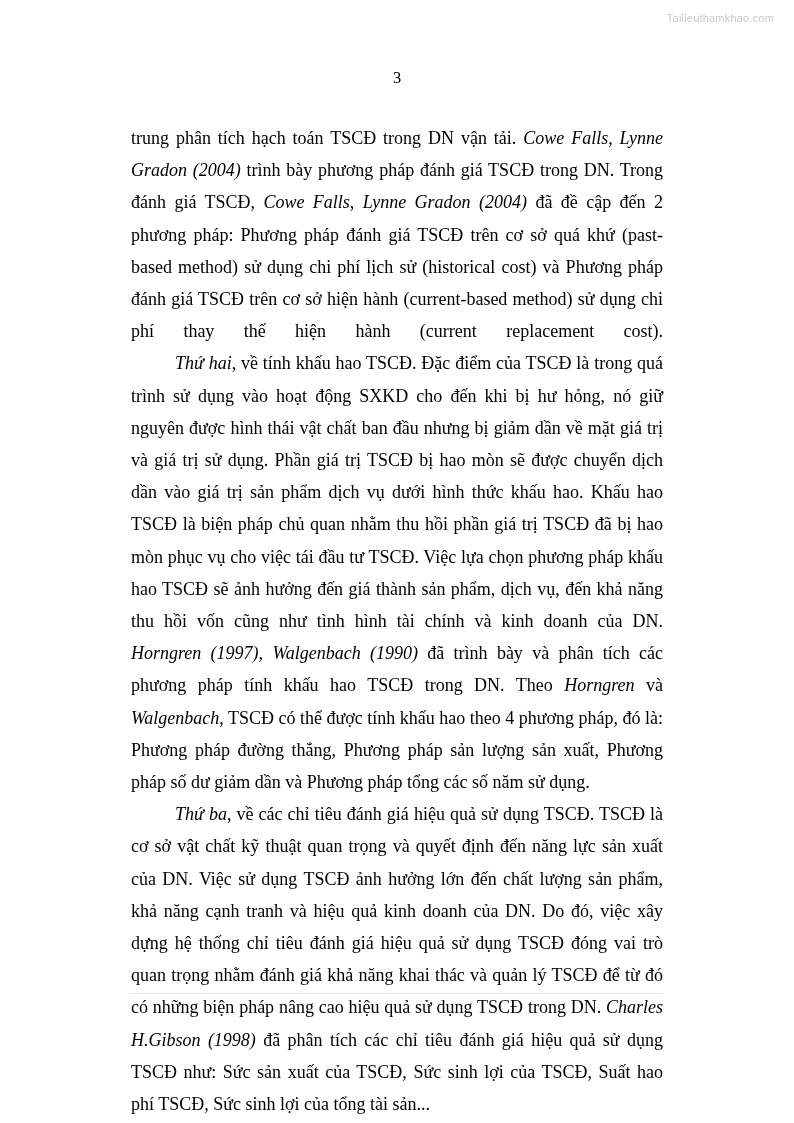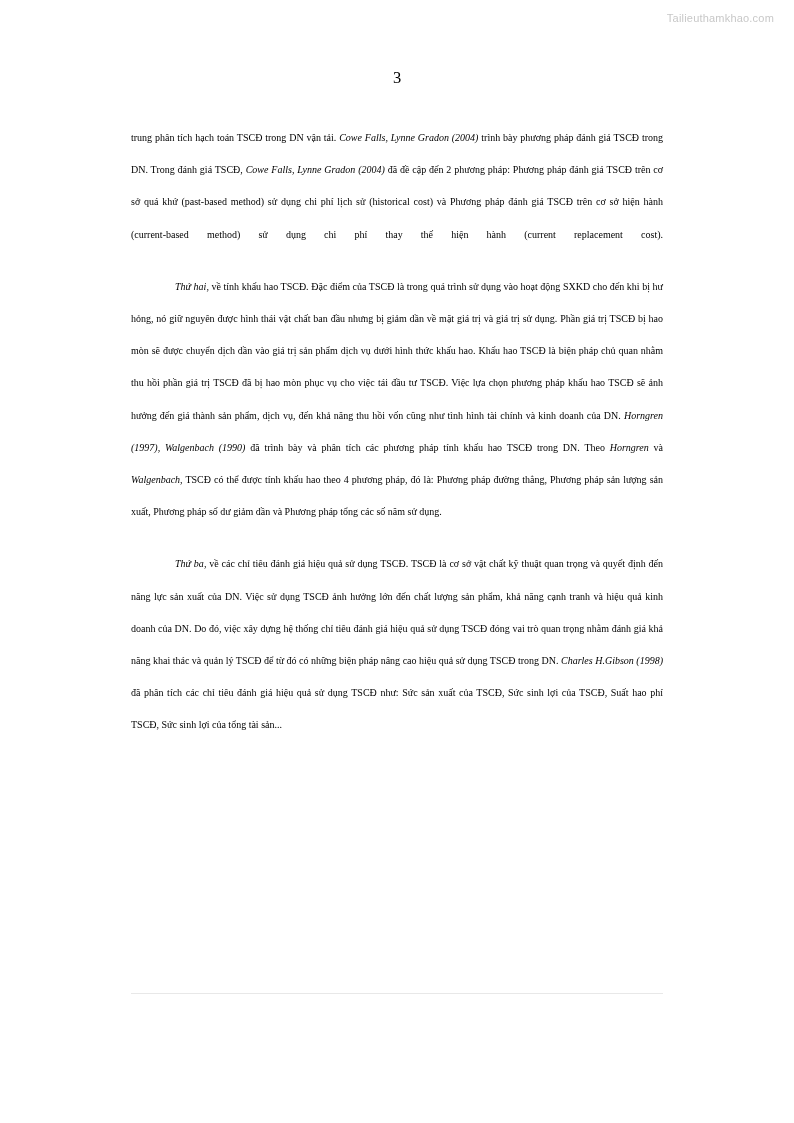--- a/index.html
+++ b/index.html
@@ -38,29 +38,28 @@
     font-size: 16.5px;
   }
   .content {
     position: absolute;
     top: 122px;
     left: 131px;
     width: 532px;
   }
   p {
     margin: 0;
-    font-size: 10px;
+    font-size: 18px;
     line-height: 32.2px;
     text-align: justify;
     text-justify: inter-word;
     
   }
   p.indent {
     text-indent: 44px;
-    margin-top: 20px;
   }
   .it {
     font-style: italic;
   }
   
   .stretch-last {
     text-align-last: justify;
   }
   .bottom-rule {
     position: absolute;

